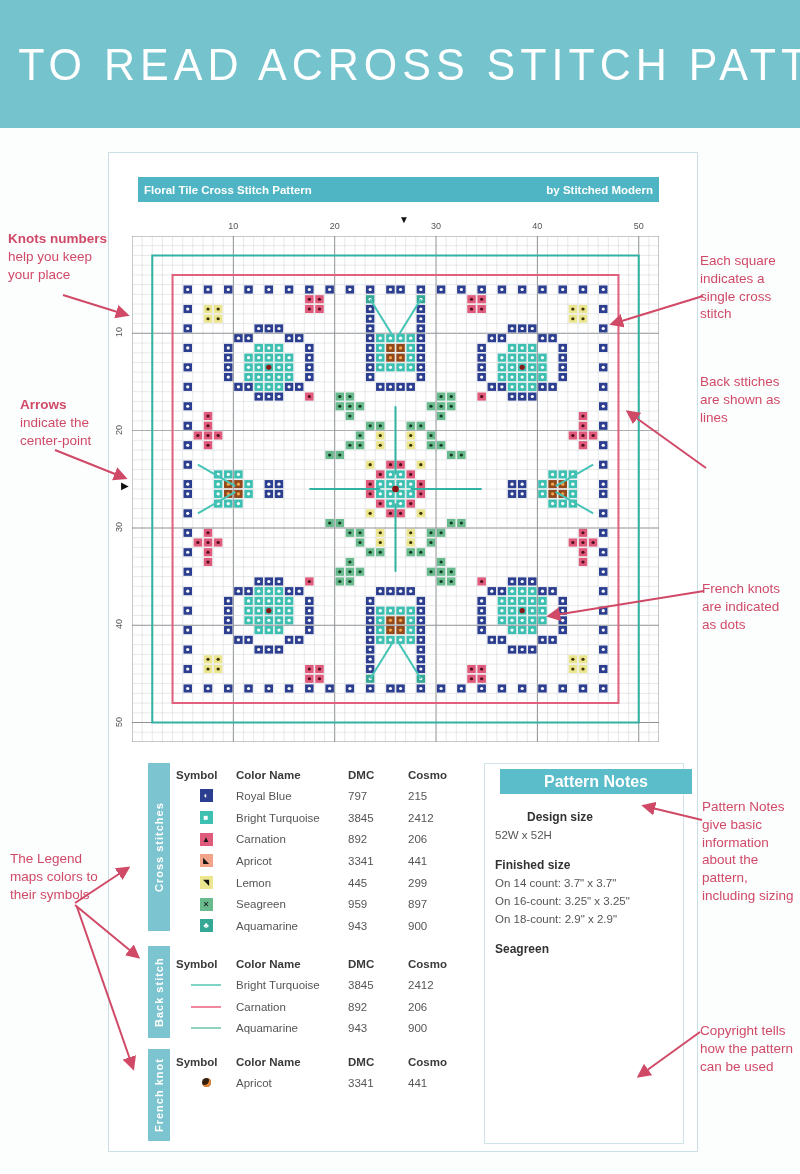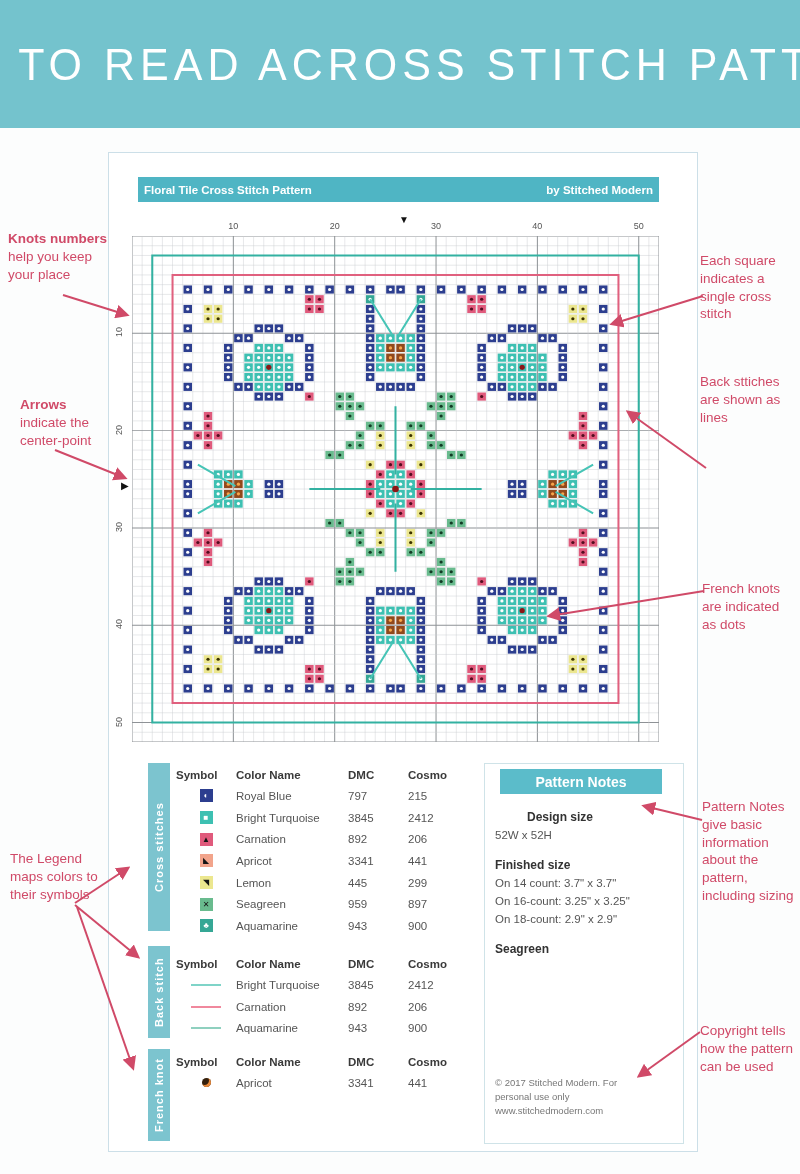--- a/index.html
+++ b/index.html
@@ -36,22 +36,22 @@
   .lrow .sym{display:flex;justify-content:center;}
   .chip{width:13px;height:13px;display:flex;align-items:center;justify-content:center;
         font-size:8px;line-height:13px;}
   .linechip{width:30px;height:0;border-top:2px solid;}
   .knotchip{width:9px;height:9px;border-radius:50%;background:#35200c;
         box-shadow:inset -2px -2px 0 #e8883a;}
 
   
   .notes{position:absolute;left:375px;top:610px;width:200px;height:381px;background:#fff;
          border:1px solid #cfe3e8;box-sizing:border-box;}
-  .notes-header{position:absolute;left:15px;top:5px;width:162px;height:25px;background:#5bbcca;
-         color:#fff;font-weight:bold;font-size:14px;display:flex;align-items:center;justify-content:center;}
+  .notes-header{position:absolute;left:15px;top:5px;width:192px;height:25px;background:#5bbcca;
+         color:#fff;font-weight:bold;font-size:16px;display:flex;align-items:center;justify-content:center;}
   .notes-body{position:absolute;left:10px;top:44px;width:180px;font-size:11.5px;color:#555;line-height:1.55;}
   .nb-label{font-weight:bold;color:#333;font-size:12px;margin-top:12px;}
   .copyright{position:absolute;left:10px;top:312px;width:180px;font-size:9.5px;color:#777;line-height:1.45;}
 
   
   .note{position:absolute;color:#d04a68;font-size:13.5px;line-height:1.32;}
   .note b{font-weight:bold;}
 
   .overlay{position:absolute;left:0;top:0;pointer-events:none;}
 </style>
@@ -1358,25 +1358,20 @@
       <div class="nb-label" style="margin-top:0;margin-left:32px;">Design size</div>
       <div>52W x 52H</div>
       <div class="nb-label">Finished size</div>
       <div id="finished-sizes">
           <div>On 14 count: 3.7" x 3.7"</div>
           <div>On 16-count: 3.25" x 3.25"</div>
           <div>On 18-count: 2.9" x 2.9"</div>
         </div>
       <div class="nb-label">Seagreen</div>
     </div>
-    <div class="copyright" id="copyright">
-        <div>© 2017 Stitched Modern. For</div>
-        <div>personal use only</div>
-        <div>www.stitchedmodern.com</div>
-      </div>
   </div>
 </div>
 
 <div class="note" style="left:8px;top:230px;width:106px;">
   <b>Knots numbers</b><span> help you keep your place</span>
 </div>
 <div class="note" style="left:20px;top:396px;width:78px;">
   <b>Arrows</b><span> indicate the center-point</span>
 </div>
 <div class="note" style="left:10px;top:850px;width:95px;">

